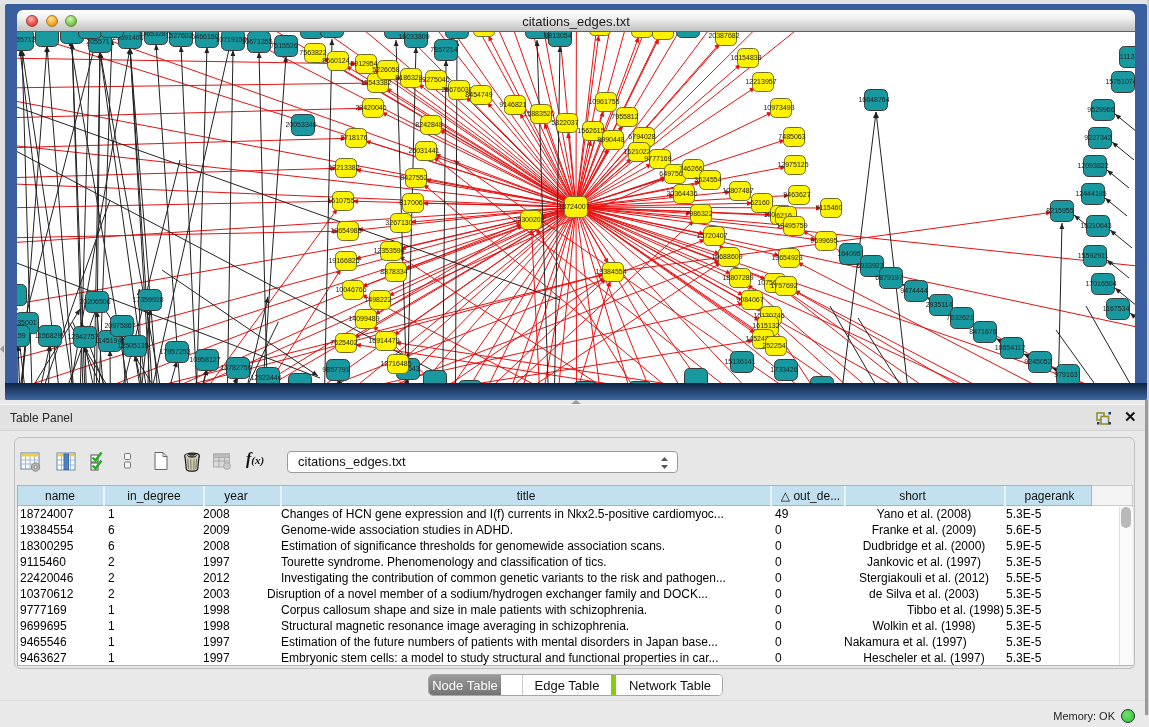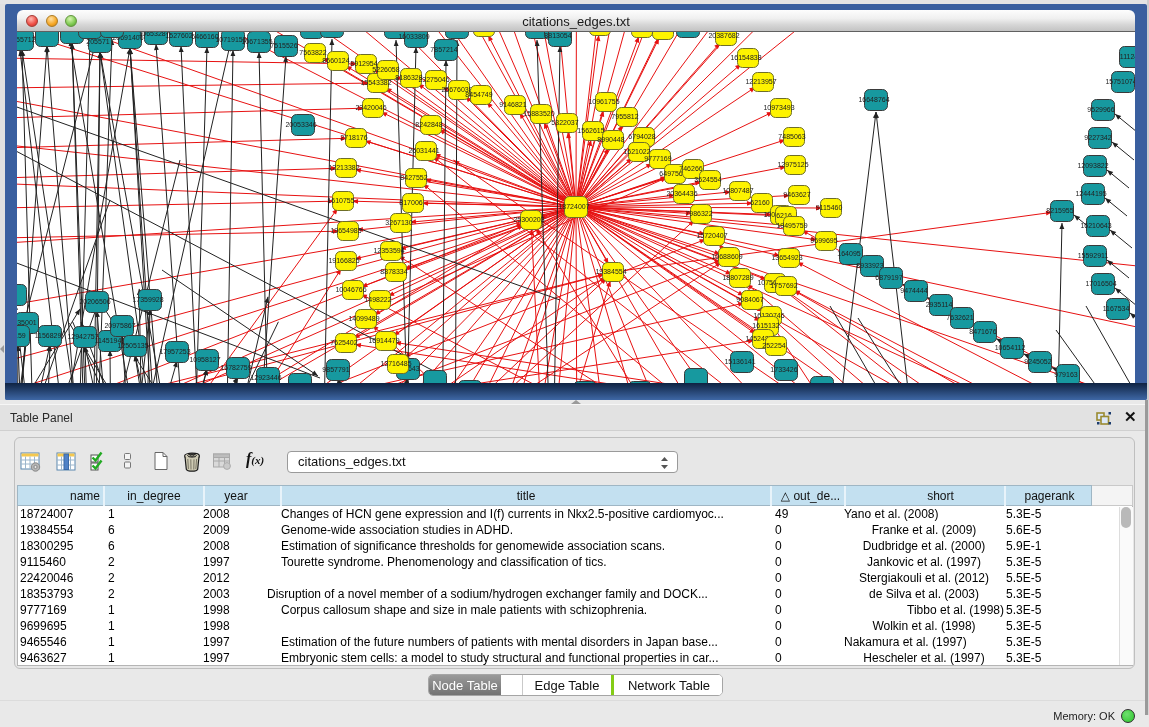--- a/index.html
+++ b/index.html
@@ -883,102 +883,104 @@
       <circle cx="15" cy="15" r="3.4" fill="#cacaca" stroke="#ababab"></circle>
     </svg></div>
 <div class="icon" style="left:246px;top:450px;font-size:16px;font-style:italic;font-family:'Liberation Serif',serif;font-weight:bold;color:#111">f<span style="font-size:11px">(x)</span></div>
 <div class="abs" id="combo">citations_edges.txt
   <svg style="position:absolute;right:8px;top:4px" width="9" height="14" viewBox="0 0 9 14">
    <path d="M4.5 1L8 5H1z" fill="#555"></path>
       <path d="M4.5 13L8 9H1z" fill="#555"></path>
     </svg>
 </div>
 <div class="abs" id="thead">
-  <span class="hcell" style="left:12px;width:110px">name</span>
+  <span class="hcell" style="left:0;width:84px">name</span>
   <span class="hcell" style="left:86px;width:100px">in_degree</span>
   <span class="hcell" style="left:186px;width:64px">year</span>
   <span class="hcell" style="left:263px;width:490px">title</span>
   <span class="hcell" style="left:755px;width:75px">△ out_de...</span>
-  <span class="hcell" style="left:828px;width:189px">short</span>
+  <span class="hcell" style="left:800px;width:189px">short</span>
   <span class="hcell" style="left:988px;width:87px">pagerank</span>
   <span class="hsep" style="left:85px"></span>
     <span class="hsep" style="left:185px"></span>
   <span class="hsep" style="left:262px"></span>
     <span class="hsep" style="left:752px"></span>
   <span class="hsep" style="left:826px"></span>
     <span class="hsep" style="left:986px"></span>
 </div>
 <div class="abs" id="theadr"></div>
 <div class="abs" id="tbody"></div>
 <div class="row" style="top:506px">
     <span style="left:20px">18724007</span>
     <span style="left:108px">1</span>
     <span style="left:203px">2008</span>
     <span style="left:281px">Changes of HCN gene expression and I(f) currents in Nkx2.5-positive cardiomyoc...</span>
     <span style="left:775px">49</span>
-    <span style="left:844px;width:160px;text-align:left">Yano et al. (2008)</span>
+    <span style="left:844px;width:160px;text-align:center">Yano et al. (2008)</span>
     <span style="left:1006px">5.3E-5</span>
   </div>
 <div class="row" style="top:522px">
     <span style="left:20px">19384554</span>
     <span style="left:108px">6</span>
     <span style="left:203px">2009</span>
     <span style="left:281px">Genome-wide association studies in ADHD.</span>
     <span style="left:775px">0</span>
     <span style="left:844px;width:160px;text-align:center">Franke et al. (2009)</span>
     <span style="left:1006px">5.6E-5</span>
   </div>
 <div class="row" style="top:538px">
     <span style="left:20px">18300295</span>
     <span style="left:108px">6</span>
     <span style="left:203px">2008</span>
     <span style="left:281px">Estimation of significance thresholds for genomewide association scans.</span>
     <span style="left:775px">0</span>
     <span style="left:844px;width:160px;text-align:center">Dudbridge et al. (2000)</span>
-    <span style="left:1006px">5.9E-1</span>
+    <span style="left:1006px">5.9E-5</span>
   </div>
 <div class="row" style="top:554px">
     <span style="left:20px">9115460</span>
     <span style="left:108px">2</span>
     <span style="left:203px">1997</span>
     <span style="left:281px">Tourette syndrome. Phenomenology and classification of tics.</span>
     <span style="left:775px">0</span>
     <span style="left:844px;width:160px;text-align:center">Jankovic et al. (1997)</span>
     <span style="left:1006px">5.3E-5</span>
   </div>
 <div class="row" style="top:570px">
     <span style="left:20px">22420046</span>
     <span style="left:108px">2</span>
     <span style="left:203px">2012</span>
+    <span style="left:281px">Investigating the contribution of common genetic variants to the risk and pathogen...</span>
     <span style="left:775px">0</span>
     <span style="left:844px;width:160px;text-align:center">Stergiakouli et al. (2012)</span>
     <span style="left:1006px">5.5E-5</span>
   </div>
 <div class="row" style="top:586px">
-    <span style="left:20px">18353793</span>
+    <span style="left:20px">10370612</span>
     <span style="left:108px">2</span>
     <span style="left:203px">2003</span>
     <span style="left:267px">Disruption of a novel member of a sodium/hydrogen exchanger family and DOCK...</span>
     <span style="left:775px">0</span>
     <span style="left:844px;width:160px;text-align:center">de Silva et al. (2003)</span>
     <span style="left:1006px">5.3E-5</span>
   </div>
 <div class="row" style="top:602px">
     <span style="left:20px">9777169</span>
     <span style="left:108px">1</span>
     <span style="left:203px">1998</span>
     <span style="left:281px">Corpus callosum shape and size in male patients with schizophrenia.</span>
     <span style="left:775px">0</span>
     <span style="left:844px;width:160px;text-align:right">Tibbo et al. (1998)</span>
     <span style="left:1006px">5.3E-5</span>
   </div>
 <div class="row" style="top:618px">
     <span style="left:20px">9699695</span>
     <span style="left:108px">1</span>
     <span style="left:203px">1998</span>
+    <span style="left:281px">Structural magnetic resonance image averaging in schizophrenia.</span>
     <span style="left:775px">0</span>
     <span style="left:844px;width:160px;text-align:center">Wolkin et al. (1998)</span>
     <span style="left:1006px">5.3E-5</span>
   </div>
 <div class="row" style="top:634px">
     <span style="left:20px">9465546</span>
     <span style="left:108px">1</span>
     <span style="left:203px">1997</span>
     <span style="left:281px">Estimation of the future numbers of patients with mental disorders in Japan base...</span>
     <span style="left:775px">0</span>
@@ -992,19 +994,19 @@
     <span style="left:281px">Embryonic stem cells: a model to study structural and functional properties in car...</span>
     <span style="left:775px">0</span>
     <span style="left:844px;width:160px;text-align:center">Hescheler et al. (1997)</span>
     <span style="left:1006px">5.3E-5</span>
   </div>
 <div class="abs" id="sbar"></div>
 <div class="abs" id="sthumb"></div>
 <div class="abs" id="tabs">
   <div style="left:0;width:72px;background:linear-gradient(#9a9a9a,#6f6f6f);color:#fff">Node Table</div>
   <div style="left:93px;width:89px;background:#fff;color:#111;border-left:1px solid #c9c9c9">Edge Table</div>
-  <div style="left:182px;width:113px;background:#fff;color:#111;border-left:3px solid #84cc16">Network Table</div>
+  <div style="left:182px;width:113px;background:#fff;color:#111;border-left:5px solid #84cc16">Network Table</div>
 </div>
 <div class="abs" id="line700"></div>
 <div class="abs" id="mem">Memory: OK</div>
 <div class="abs" id="memdot"></div>
 <div class="abs" id="redge2"></div>
 <div class="abs" id="redge3"></div>
 
 </body></html>

